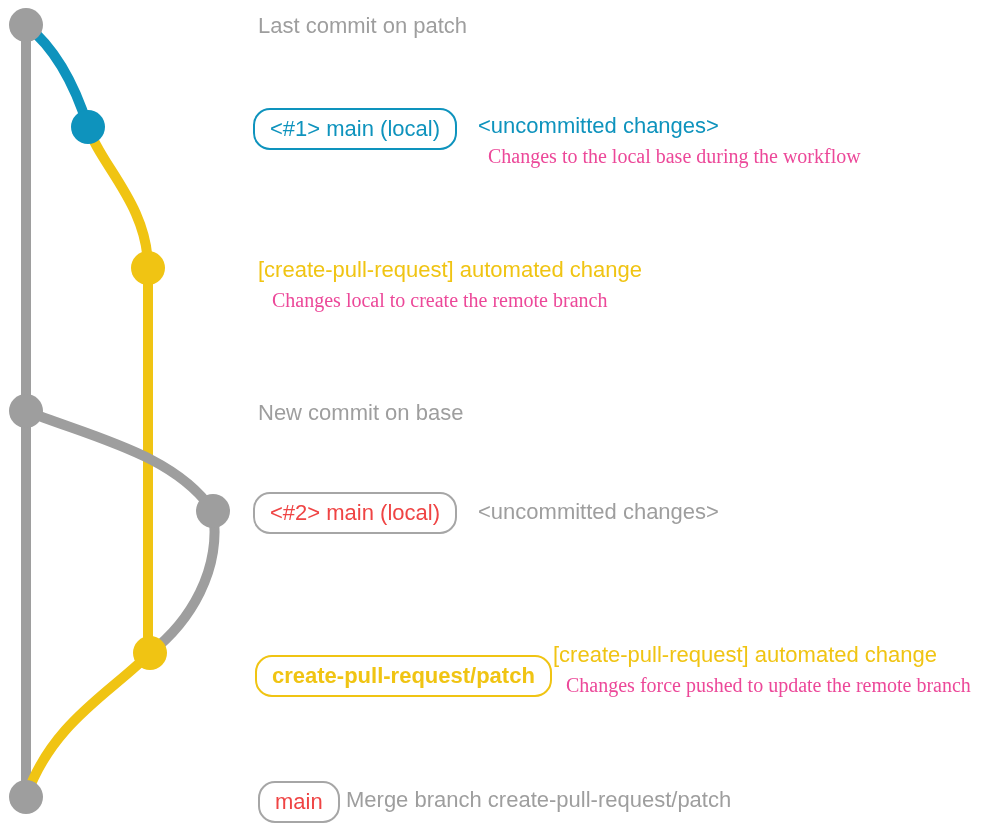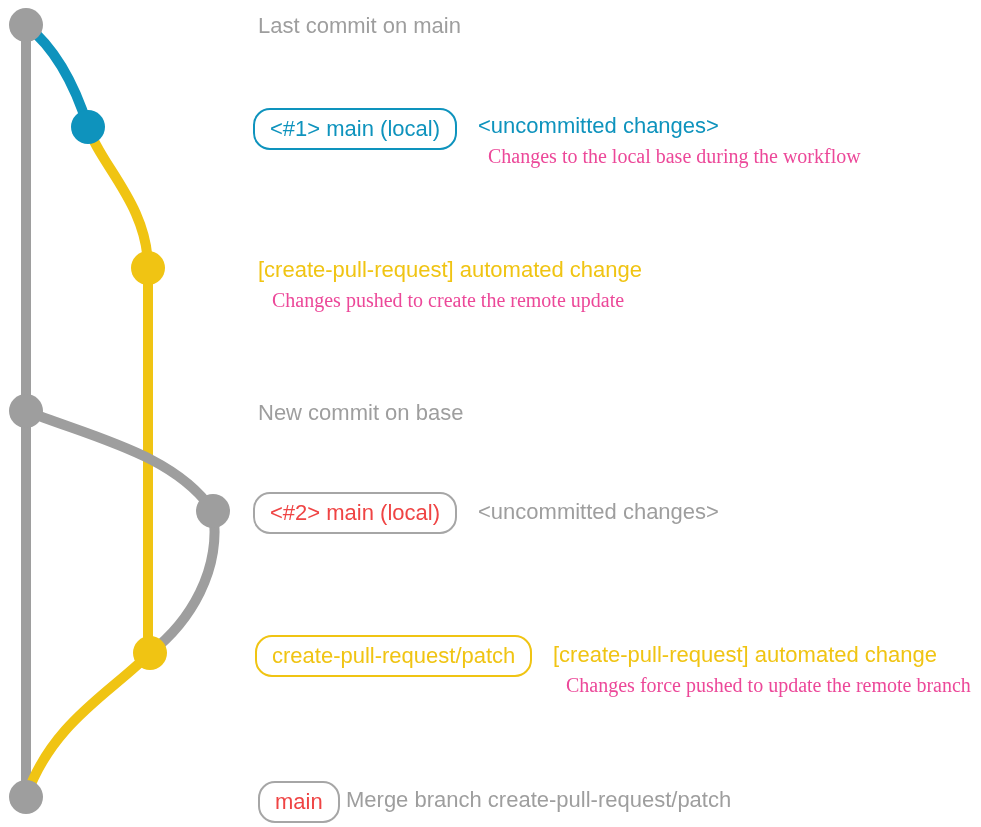--- a/index.html
+++ b/index.html
@@ -77,34 +77,34 @@
 
     <circle cx="26" cy="25" r="17" fill="#9E9E9E"></circle>
     <circle cx="88" cy="127" r="17" fill="#0E93BD"></circle>
     <circle cx="148" cy="268" r="17" fill="#F0C413"></circle>
     <circle cx="26" cy="411" r="17" fill="#9E9E9E"></circle>
     <circle cx="213" cy="511" r="17" fill="#9E9E9E"></circle>
     <circle cx="150" cy="653" r="17" fill="#F0C413"></circle>
     <circle cx="26" cy="797" r="17" fill="#9E9E9E"></circle>
   </svg>
 
-  <div class="label sans-heading gray" style="left:258px; top:13px;">Last commit on main</div>
+  <div class="label sans-heading gray" style="left:258px; top:13px;">Last commit on patch</div>
 
   <div class="label sans-heading gray" style="left:258px; top:400px;">New commit on base</div>
 
   <div class="pill blue" style="left:253px; top:108px;">&lt;#1&gt; main (local)</div>
   <div class="label sans-heading blue" style="left:478px; top:113px;">&lt;uncommitted changes&gt;</div>
   <div class="label serif-note" style="left:488px; top:145px;">Changes to the local base during the workflow</div>
 
   <div class="label sans-heading yellow" style="left:258px; top:257px;">[create-pull-request] automated change</div>
-  <div class="label serif-note" style="left:272px; top:289px;">Changes pushed to create the remote update</div>
+  <div class="label serif-note" style="left:272px; top:289px;">Changes local to create the remote branch</div>
 
   <div class="pill gray" style="left:253px; top:492px;">&lt;#2&gt; main (local)</div>
   <div class="label sans-heading gray" style="left:478px; top:499px;">&lt;uncommitted changes&gt;</div>
 
-  <div class="pill yellow" style="left:255px; top:635px;">create-pull-request/patch</div>
+  <div class="pill yellow" style="left:255px; top:655px;font-weight:bold;">create-pull-request/patch</div>
   <div class="label sans-heading yellow" style="left:553px; top:642px;">[create-pull-request] automated change</div>
   <div class="label serif-note" style="left:566px; top:674px;">Changes force pushed to update the remote branch</div>
 
   <div class="pill gray" style="left:258px; top:781px;">main</div>
   <div class="label sans-heading gray" style="left:346px; top:787px;">Merge branch create-pull-request/patch</div>
 
 </div>
 
 </body></html>

